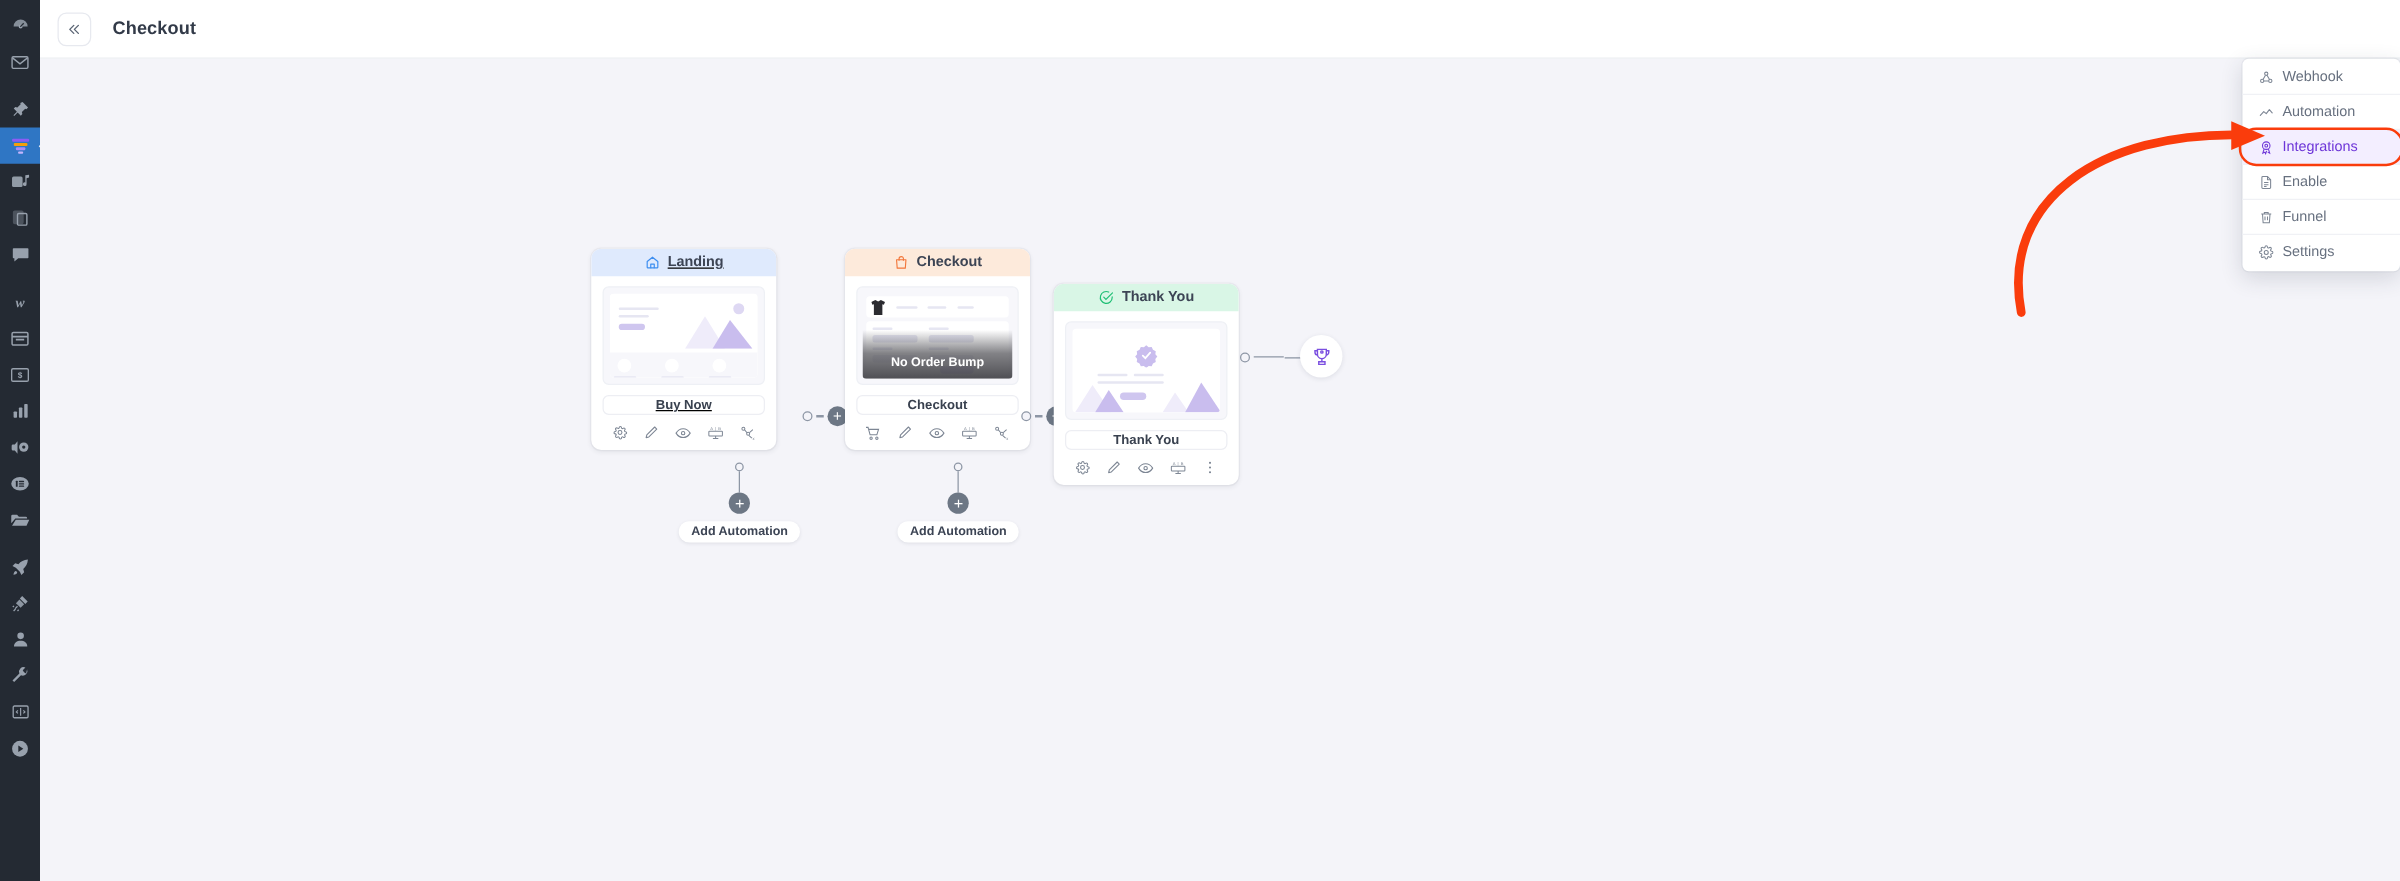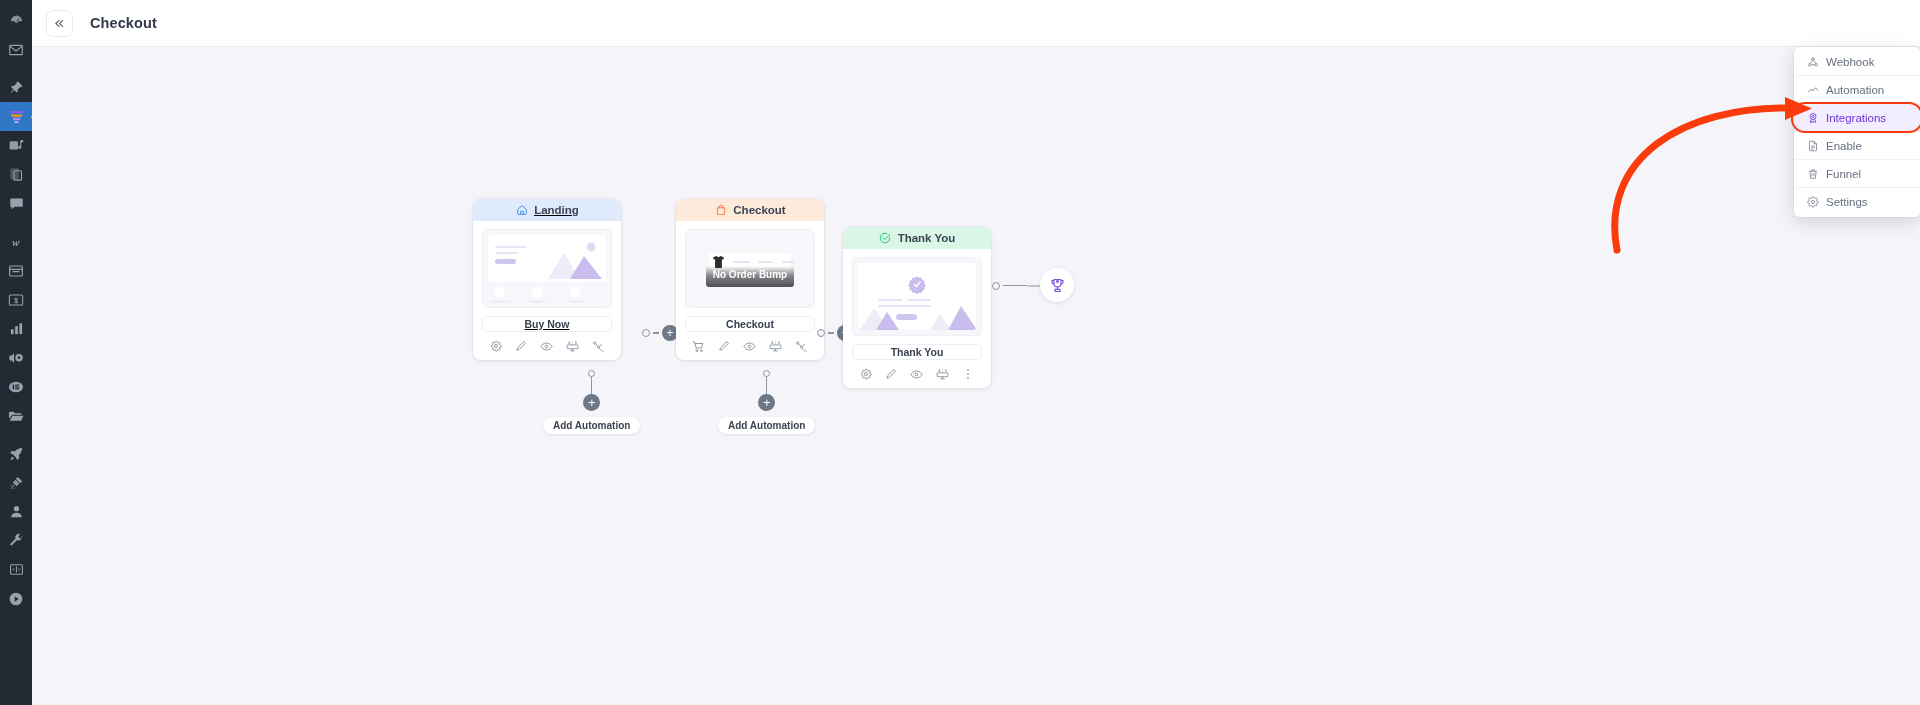--- a/index.html
+++ b/index.html
@@ -499,21 +499,21 @@
         <div class="card-head" style="background:#fdeadb;">
           <span class="ch-icon">
             <svg width="12" height="12" viewBox="0 0 24 24" fill="none" stroke="#f2763a" stroke-width="1.8" stroke-linejoin="round">
                 <path d="M4.5 7.5h15l-1 13.5H5.5z"></path>
                 <path d="M8.5 9V6a3.5 3.5 0 0 1 7 0v3"></path>
               </svg>
           </span>
           <span>Checkout</span>
         </div>
         <div class="card-body">
-          <div class="thumb" style="padding:20px;">
+          <div class="thumb" style="padding:4px;">
             <div class="thumb-inner" style="background:#f7f7fb;">
               <div style="position:absolute;left:3px;top:3px;right:3px;height:17px;background:#fff;border-radius:3px;"></div>
               <svg style="position:absolute;left:7px;top:6px;" width="11" height="12" viewBox="0 0 11 12" fill="#2b2b30">
                   <path d="M3.3 0L0 1.5l.9 2.3 1.2-.5V12h6.8V3.3l1.2.5L11 1.5 7.7 0 5.5 1.2z"></path>
                 </svg>
               <div class="bar" style="position:absolute;left:27px;top:10.5px;width:17px;height:2.4px;"></div>
               <div class="bar" style="position:absolute;left:52px;top:10.5px;width:15px;height:2.4px;"></div>
               <div class="bar" style="position:absolute;left:76px;top:10.5px;width:13px;height:2.4px;"></div>
               <div style="position:absolute;left:3px;top:23px;right:3px;bottom:3px;background:#fff;border-radius:3px;"></div>
               <div class="bar" style="position:absolute;left:8px;top:28px;width:16px;height:2.4px;"></div>

